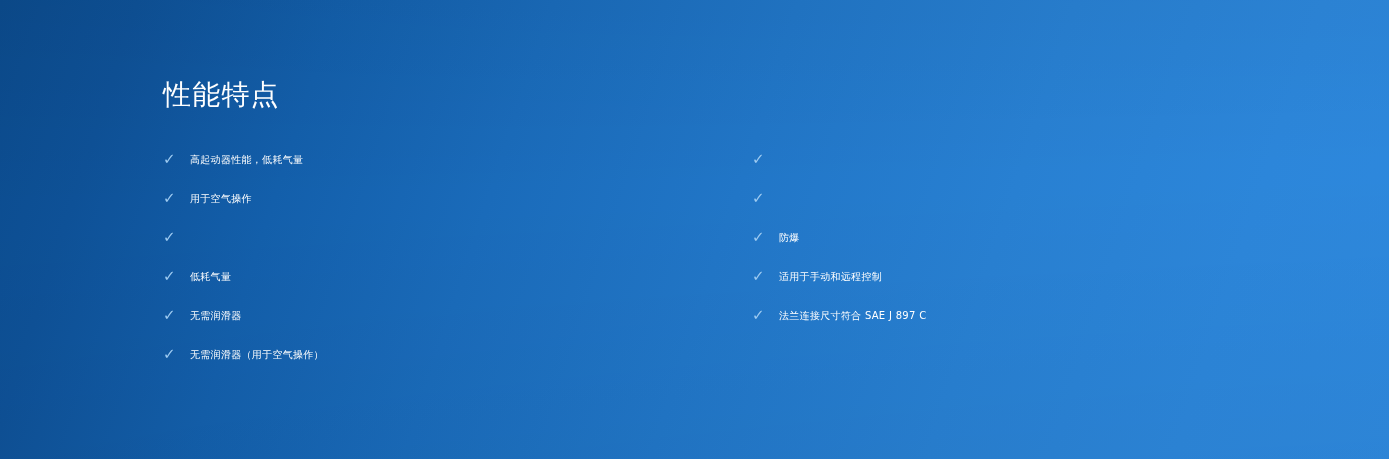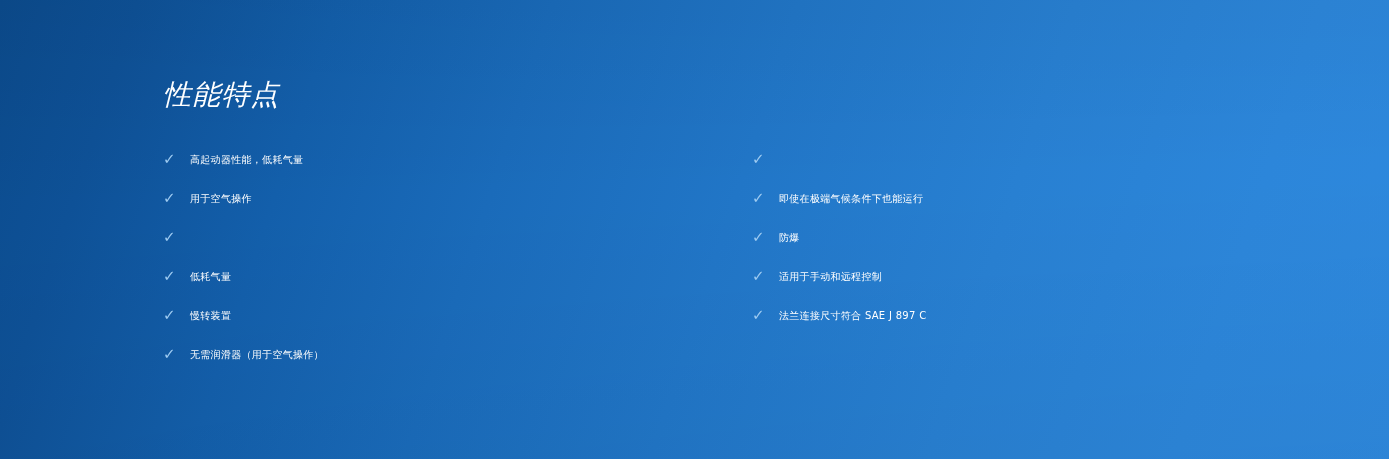--- a/index.html
+++ b/index.html
@@ -53,21 +53,20 @@
   }
 
   .section-title {
     color: #ffffff;
     font-size: 28px;
     line-height: 34px;
     font-weight: 400;
     letter-spacing: 1.2px;
     margin: 0 0 28px 0;
     white-space: nowrap;
-    font-style: italic;
   }
 
   .columns {
     display: flex;
     align-items: flex-start;
   }
 
   .feature-col {
     display: flex;
     flex-direction: column;
@@ -124,35 +123,34 @@
         </div>
         <div class="feature-item">
           <span class="check-icon">✓</span>
         </div>
         <div class="feature-item">
           <span class="check-icon">✓</span>
           <span class="feature-text">低耗气量</span>
         </div>
         <div class="feature-item">
           <span class="check-icon">✓</span>
-          <span class="feature-text">慢转装置</span>
+          <span class="feature-text">无需润滑器</span>
         </div>
         <div class="feature-item">
           <span class="check-icon">✓</span>
           <span class="feature-text">无需润滑器（用于空气操作）</span>
         </div>
       </div>
 
       <div class="feature-col right">
         <div class="feature-item">
           <span class="check-icon">✓</span>
         </div>
         <div class="feature-item">
           <span class="check-icon">✓</span>
-          <span class="feature-text">即使在极端气候条件下也能运行</span>
         </div>
         <div class="feature-item">
           <span class="check-icon">✓</span>
           <span class="feature-text">防爆</span>
         </div>
         <div class="feature-item">
           <span class="check-icon">✓</span>
           <span class="feature-text">适用于手动和远程控制</span>
         </div>
         <div class="feature-item">

